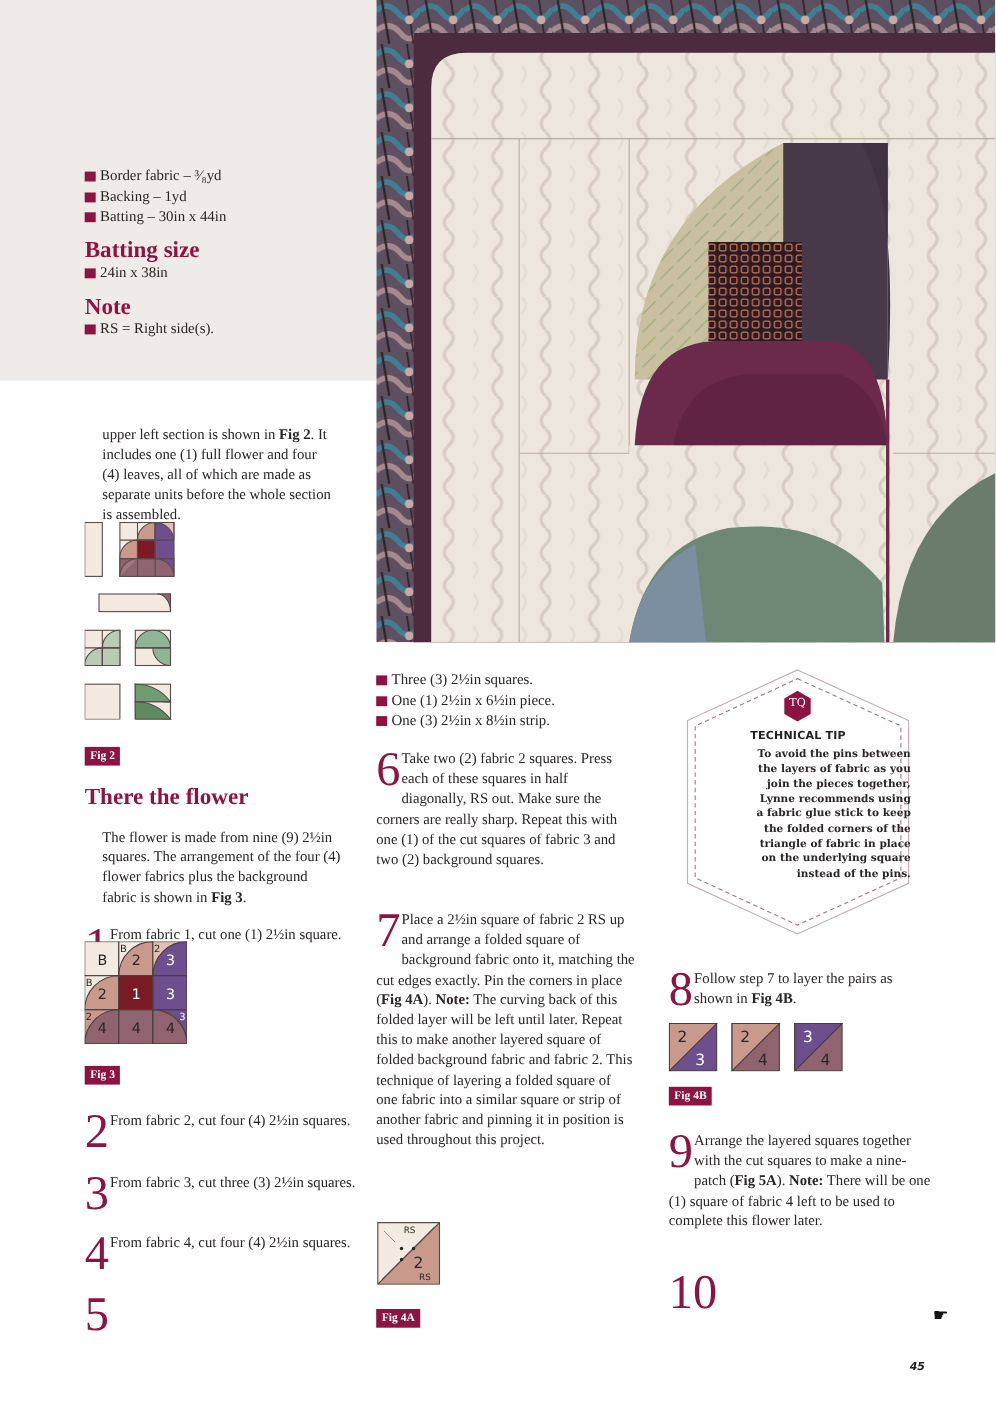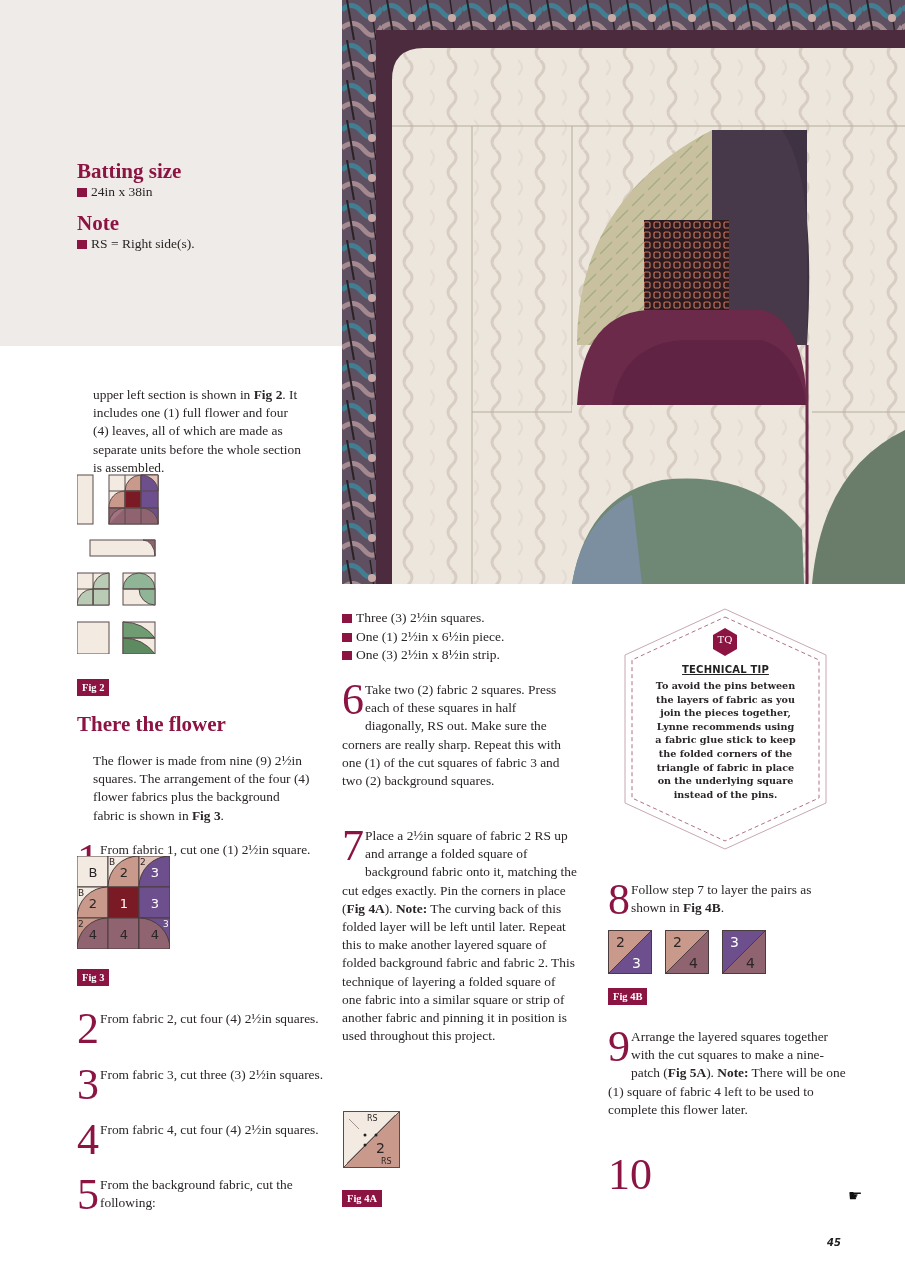--- a/index.html
+++ b/index.html
@@ -22,20 +22,25 @@
   .tip-head { font-family:"DejaVu Sans",sans-serif; font-weight:bold; font-size:10px; letter-spacing:0.2px; color:#222; }
   .tip-body { font-family:"DejaVu Serif",serif; font-weight:bold; font-size:9.6px; line-height:13.6px; color:#2a2526; }
   .sq-num { font-family:"DejaVu Sans",sans-serif; font-size:13px; }
 </style>
 </head>
 <body>
 
 <div class="abs panel"></div>
 
 <div class="abs" style="left:77px;top:151px;width:260px;">
+  <ul class="bullet-list">
+    <li>Border fabric – ³⁄₈yd</li>
+    <li>Backing – 1yd</li>
+    <li>Batting – 30in x 44in</li>
+  </ul>
   <h2 class="sec" style="margin-top:8px;">Batting size</h2>
   <ul class="bullet-list">
     <li>24in x 38in</li>
   </ul>
   <h2 class="sec" style="margin-top:9px;">Note</h2>
   <ul class="bullet-list">
     <li>RS = Right side(s).</li>
   </ul>
 </div>
 
@@ -214,21 +219,20 @@
   <div class="step" style="height:55px;">
     <span class="num">3</span>
     <span>From fabric 3, cut three (3) 2½in squares.</span>
   </div>
   <div class="step" style="height:55px;">
     <span class="num">4</span>
     <span>From fabric 4, cut four (4) 2½in squares.</span>
   </div>
   <div class="step">
     <span class="num">5</span>
-    <span>From the background fabric, cut the following:</span>
   </div>
 </div>
 
 <div class="abs" style="left:342px;top:609px;width:240px;">
   <ul class="bullet-list">
     <li>Three (3) 2½in squares.</li>
     <li>One (1) 2½in x 6½in piece.</li>
     <li>One (3) 2½in x 8½in strip.</li>
   </ul>
 </div>
@@ -265,22 +269,22 @@
   <span class="figlabel">Fig 4A</span>
 </div>
 
 <div class="abs" style="left:623px;top:607px;width:205px;height:244px;">
   <svg width="205" height="244" viewBox="0 0 205 244" xmlns="http://www.w3.org/2000/svg" style="position:absolute;left:0;top:0;">
     <polygon points="102,2 203,48 203,196 102,242 2,196 2,48" fill="none" stroke="#c7a8b4" stroke-width="1"></polygon>
     <polygon points="102,10 196,53 196,191 102,234 9,191 9,53" fill="none" stroke="#b0708c" stroke-width="1" stroke-dasharray="4,3"></polygon>
     <polygon points="102,21 114,28 114,42 102,49 90,42 90,28" fill="#8c1443"></polygon>
   </svg>
   <div class="abs" style="left:90px;top:27px;width:24px;text-align:center;color:#fff;font-size:10px;font-family:'DejaVu Serif',serif;">TQ</div>
-  <div class="abs tip-head" style="left:0;top:57px;width:205px;text-align:center;text-decoration:underline;">TECHNICAL TIP</div>
-  <div class="abs tip-body" style="left:0;top:72px;width:205px;text-align:center;">
+  <div class="abs tip-head" style="left:0;top:57px;width:205px;text-align:center;">TECHNICAL TIP</div>
+  <div class="abs tip-body" style="left:0;top:72px;width:205px;text-align:right;">
     <div>To avoid the pins between</div>
     <div>the layers of fabric as you</div>
     <div>join the pieces together,</div>
     <div>Lynne recommends using</div>
     <div>a fabric glue stick to keep</div>
     <div>the folded corners of the</div>
     <div>triangle of fabric in place</div>
     <div>on the underlying square</div>
     <div>instead of the pins.</div>
   </div>

